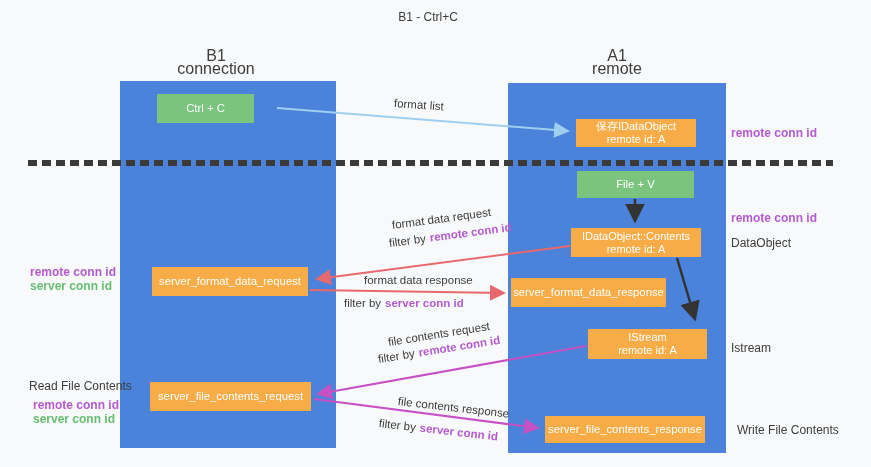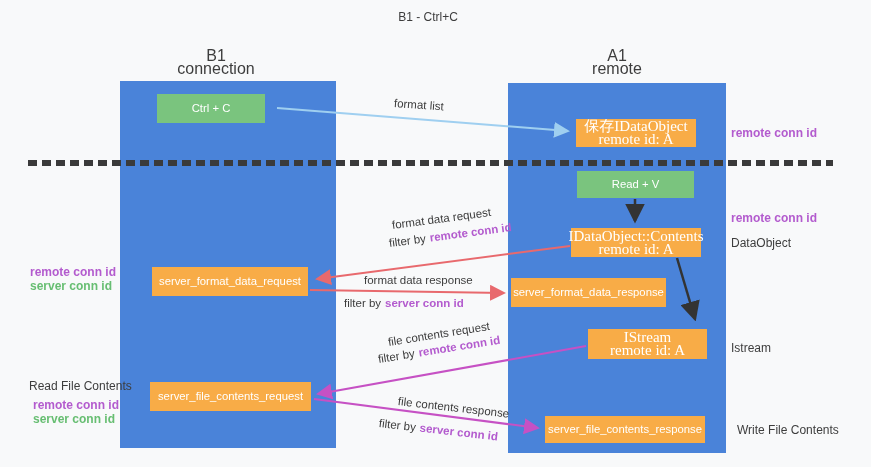--- a/index.html
+++ b/index.html
@@ -23,21 +23,21 @@
   .lifeline-header{
     width:140px;top:49px;text-align:center;
     color:#3d3d3d;font-size:16px;line-height:13px;
   }
   .lifeline-col{background:#4a83d9;}
   .node{
     display:flex;flex-direction:column;align-items:center;justify-content:center;
     color:#ffffff;text-align:center;
     font-size:11.3px;line-height:13px;
   }
-  .node.small{font-size:15px;line-height:12.7px;font-family:Liberation Serif, serif;}
+  .node.small{font-size:11px;line-height:12.7px;}
   .green{background:#7ac47e;}
   .orange{background:#f8ac47;}
   .arrow-label{
     color:#3d3d3d;font-size:11.5px;white-space:nowrap;
     transform-origin:left center;
   }
   .hl-purple{color:#b35bce;font-weight:bold;}
   .hl-green{color:#67be72;font-weight:bold;}
   .filter-label span:first-child{margin-right:4px;}
   .side-label{font-size:12px;color:#3d3d3d;white-space:nowrap;}
@@ -92,31 +92,31 @@
 
     <line x1="570" y1="246" x2="317" y2="279" stroke="#e8696d" stroke-width="2" marker-end="url(#mRed)"></line>
 
     <line x1="310" y1="290" x2="504" y2="293" stroke="#e8696d" stroke-width="2" marker-end="url(#mRed)"></line>
 
     <line x1="586" y1="346" x2="318" y2="394" stroke="#c651c4" stroke-width="2" marker-end="url(#mMag)"></line>
 
     <line x1="314" y1="399" x2="538" y2="428" stroke="#c651c4" stroke-width="2" marker-end="url(#mMag)"></line>
   </svg>
 
-  <div class="abs node green" style="left:157px;top:94px;width:108px;height:29px;">
+  <div class="abs node green" style="left:157px;top:94px;width:97px;height:29px;">
     <div>Ctrl + C</div>
   </div>
 
   <div class="abs node orange small" style="left:576px;top:119px;width:120px;height:28px;">
     <div>保存IDataObject</div>
     <div>remote id: A</div>
   </div>
 
   <div class="abs node green" style="left:577px;top:171px;width:117px;height:27px;">
-    <div>Read + V</div>
+    <div>File + V</div>
   </div>
 
   <div class="abs node orange small" style="left:571px;top:228px;width:130px;height:29px;">
     <div>IDataObject::Contents</div>
     <div>remote id: A</div>
   </div>
 
   <div class="abs node orange" style="left:511px;top:278px;width:155px;height:29px;">
     <div>server_format_data_response</div>
   </div>

